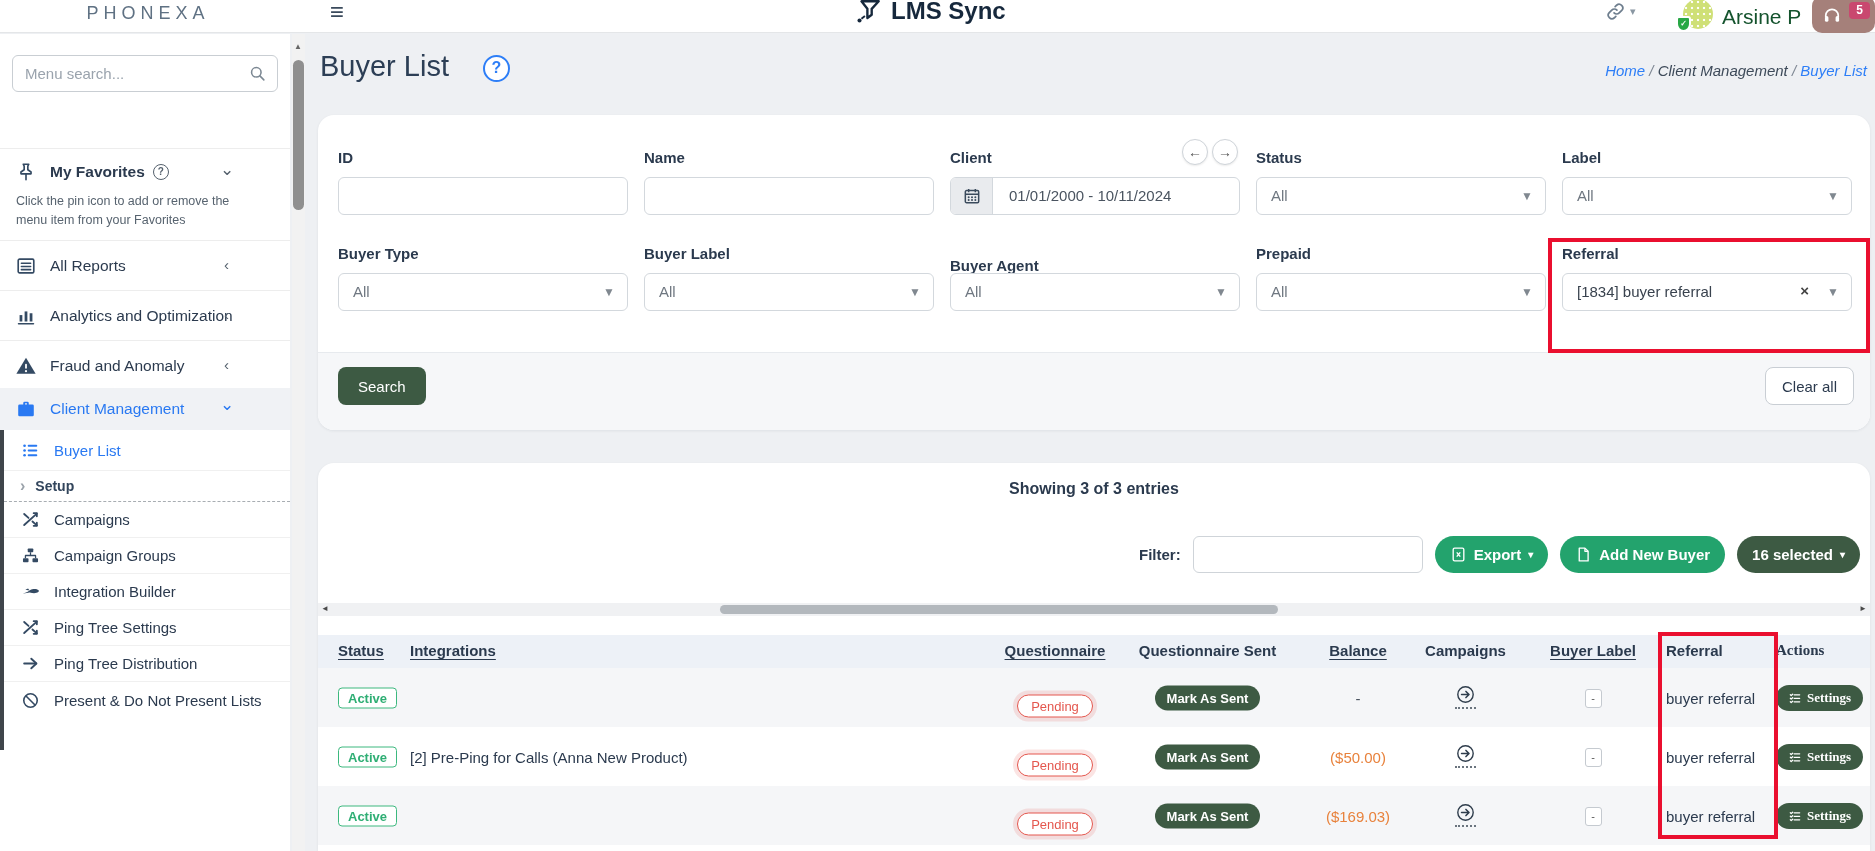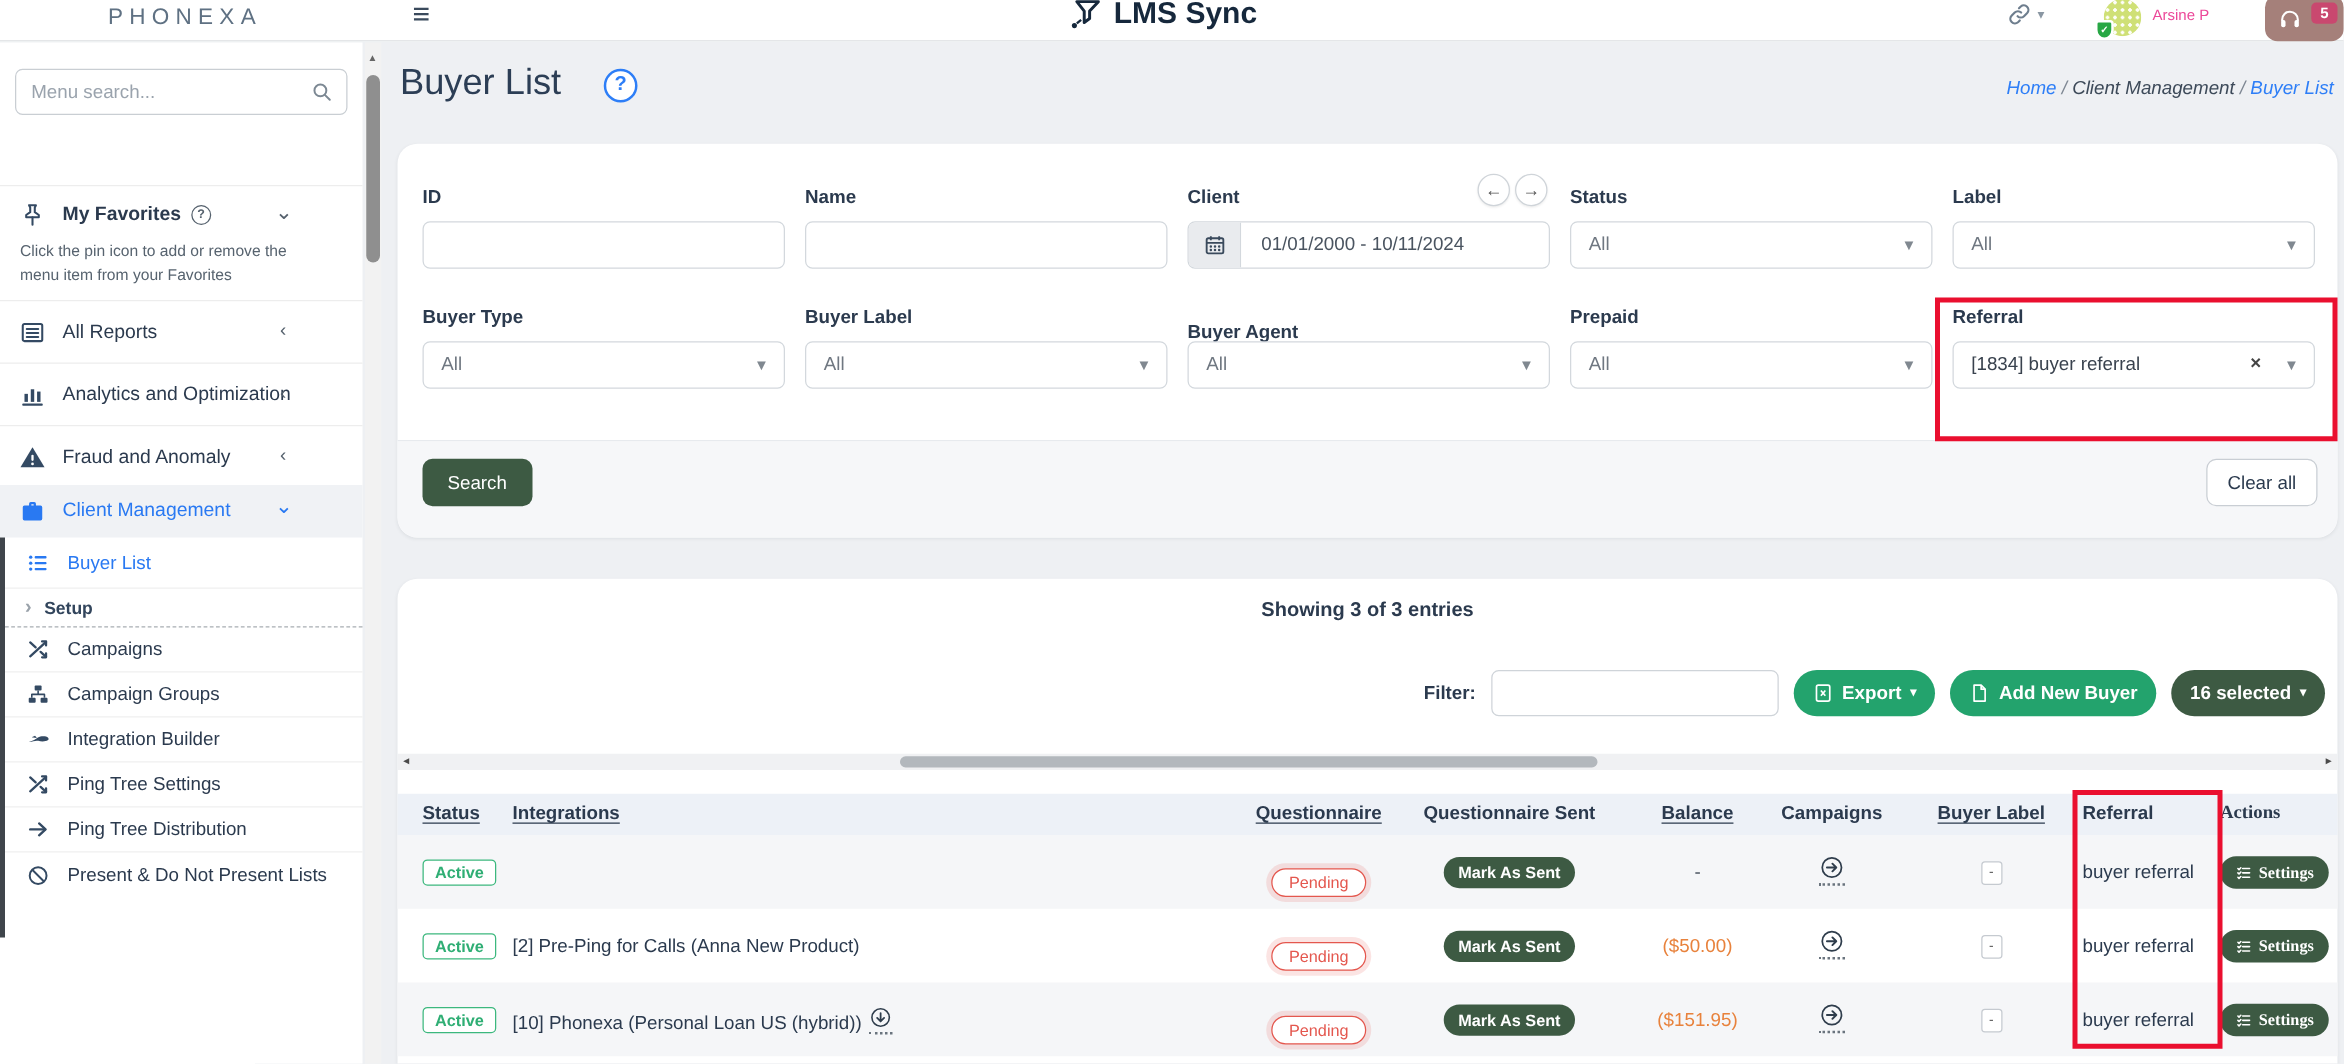--- a/index.html
+++ b/index.html
@@ -14,21 +14,21 @@
   .applogo { position:absolute; left:855px; top:-3px; display:flex; align-items:center; gap:8px; color:#16283c; }
   .applogo .logo-ic { width:28px; height:28px; }
   .applogo .logo-tx { font-size:24px; font-weight:bold; }
   .hdr-link { position:absolute; left:1606px; top:2px; color:#6e7e8e; display:flex; align-items:center; gap:5px; cursor:pointer; }
   .hdr-link svg { width:19px; height:19px; }
   .hdr-caret { font-size:11px; color:#8a97a3; }
   .avatar { position:absolute; left:1683px; top:-1px; width:30px; height:30px; border-radius:50%;
             background:#cfe076; background-image:radial-gradient(circle, rgba(255,255,255,.95) 1.2px, transparent 1.6px); background-size:6px 6px; }
   .shield { position:absolute; left:1676px; top:16px; width:15px; height:16px; background:#28a745; border:2px solid #fff;
             border-radius:3px 3px 50% 50%; color:#fff; font-size:8px; line-height:11px; text-align:center; font-weight:bold; }
-  .username { position:absolute; left:1722px; top:5px; font-size:12px; color:#ec4899; }
+  .username { position:absolute; left:1722px; top:5px; font-size:21px; color:#14532d; }
   .support-btn { position:absolute; left:1812px; top:-4px; width:63px; height:37px; background:#a5807a; border-radius:10px; cursor:pointer; }
   .support-btn svg { width:20px; height:20px; color:#fff; position:absolute; left:10px; top:10px; }
   .notif-badge { position:absolute; left:1849px; top:2px; min-width:21px; height:17px; background:#c9486f; border-radius:4px;
                  color:#fff; font-size:12px; font-weight:bold; text-align:center; line-height:17px; padding:0 4px; }
 
   
   #sidebar { position:absolute; left:0; top:34px; width:290px; height:817px; background:#fff; }
   .menu-search { position:absolute; left:12px; top:21px; width:266px; height:37px; border:1px solid #c9ced3; border-radius:6px; background:#fff; }
   .menu-search input { position:absolute; left:12px; top:0; width:210px; height:35px; border:none; outline:none; font-size:15px; color:#444; font-family:inherit; background:transparent; }
   .menu-search input::placeholder { color:#9aa3ad; }
@@ -511,27 +511,23 @@
               <path d="M10.5 12.5H20"></path>
               <path d="m4 18.5 1.5 1.5L8 17.5"></path>
               <path d="M10.5 18.5H20"></path>
             </svg>
             <span>Settings</span>
           </button></span>
     </div>
 
     <div class="t-row odd" style="top:323px;">
       <span class="cell c-status"><span class="badge-active">Active</span></span>
-      <span class="cell c-int"><span>[10] Phonexa (Personal Loan US (hybrid))</span><span class="int-dl dot-under"><svg class="circ-ic" style="width:19px;height:19px;" viewBox="0 0 24 24" fill="none" stroke="currentColor" stroke-width="1.6">
-              <circle cx="12" cy="12" r="8.8"></circle>
-              <path d="M12 7.5v8M8.5 12.5 12 16l3.5-3.5" stroke-width="1.8" stroke-linecap="round" stroke-linejoin="round"></path>
-            </svg></span></span>
       <span class="cell c-q"><span class="pill-pending">Pending</span></span>
       <span class="cell c-qs"><button class="pill-dark">Mark As Sent</button></span>
-      <span class="cell c-bal neg">($151.95)</span>
+      <span class="cell c-bal neg">($169.03)</span>
       <span class="cell c-camp"><span class="dot-under"><svg class="circ-ic" viewBox="0 0 24 24" fill="none" stroke="currentColor" stroke-width="1.6">
               <circle cx="12" cy="12" r="8.8"></circle>
               <path d="M7.5 12h8M12.5 8.5 16 12l-3.5 3.5" stroke-width="1.8" stroke-linecap="round" stroke-linejoin="round"></path>
             </svg></span></span>
       <span class="cell c-bl"><span class="mini-box">-</span></span>
       <span class="cell c-ref">buyer referral</span>
       <span class="cell c-act"><button class="pill-dark">
             <svg viewBox="0 0 24 24" fill="none" stroke="currentColor" stroke-width="2.2" stroke-linecap="round" stroke-linejoin="round">
               <path d="m4 6.5 1.5 1.5L8 5.5"></path>
               <path d="M10.5 6.5H20"></path>

